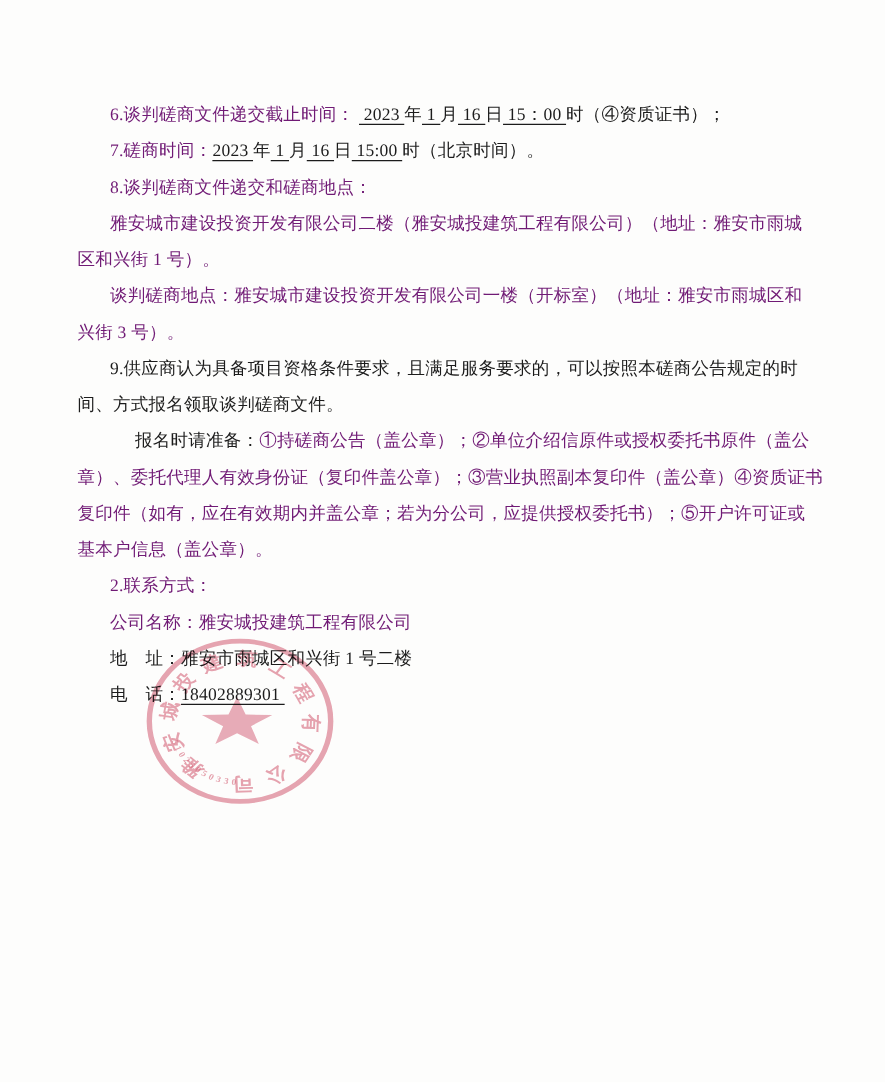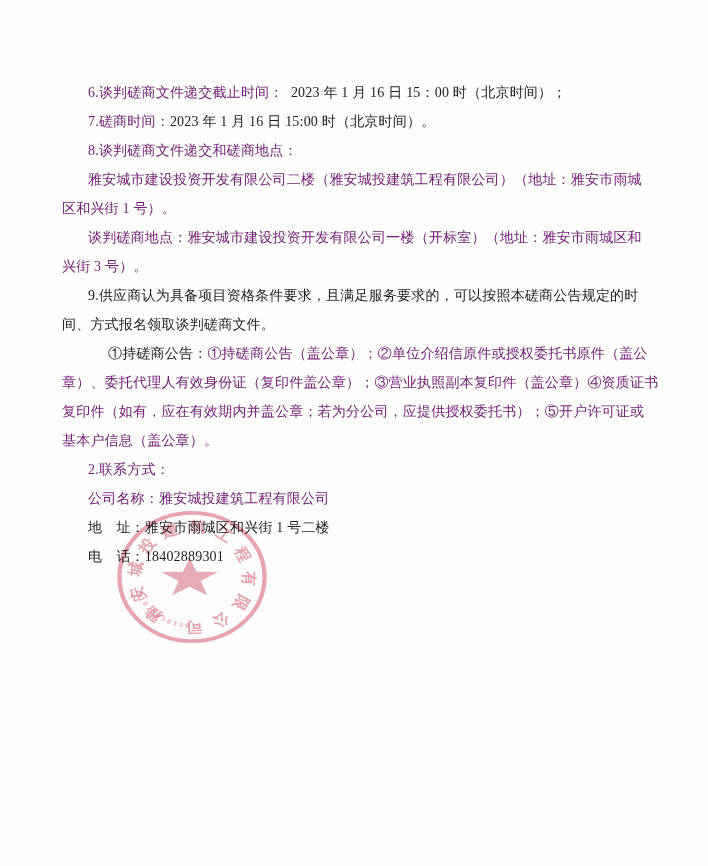--- a/index.html
+++ b/index.html
@@ -17,44 +17,44 @@
     color:#1c1c1c;
   }
   .line{
     height:29px;line-height:29px;font-size:14px;
     white-space:nowrap;letter-spacing:0.2px;
   }
   .ind0{padding-left:0}
   .ind1{padding-left:26px}
   .ind2{padding-left:46px}
   .b{font-weight:normal;color:#701a75}
-  .u{text-underline-offset:3px;text-decoration-thickness:1px}
+  .u{text-decoration:underline;text-underline-offset:3px;text-decoration-thickness:1px}
   .seal{
     position:absolute;left:114px;top:508px;width:156px;height:138px;
     mix-blend-mode:multiply;opacity:.85;filter:blur(.25px);
     pointer-events:none;
   }
   .seal text{font-family:"Liberation Serif","DejaVu Serif",serif;}
 </style>
 </head>
 <body>
 
 <div class="page">
 
   <div class="content">
-      <div class="line ind1"><span class="b">6.谈判磋商文件递交截止时间：&nbsp;</span><span class="u">&nbsp;2023&nbsp;</span><span>年</span><span class="u">&nbsp;1&nbsp;</span><span>月</span><span class="u">&nbsp;16&nbsp;</span><span>日</span><span class="u">&nbsp;15：00&nbsp;</span><span>时（北京时间）；</span></div>
+      <div class="line ind1"><span class="b">6.谈判磋商文件递交截止时间：&nbsp;</span><span class="u">&nbsp;2023&nbsp;</span><span>年</span><span class="u">&nbsp;1&nbsp;</span><span>月</span><span class="u">&nbsp;16&nbsp;</span><span>日</span><span class="u">&nbsp;15：00&nbsp;</span><span>时（④资质证书）；</span></div>
       <div class="line ind1"><span class="b">7.磋商时间：</span><span class="u">2023&nbsp;</span><span>年</span><span class="u">&nbsp;1&nbsp;</span><span>月</span><span class="u">&nbsp;16&nbsp;</span><span>日</span><span class="u">&nbsp;15:00&nbsp;</span><span>时（北京时间）。</span></div>
       <div class="line ind1"><span class="b">8.谈判磋商文件递交和磋商地点：</span></div>
       <div class="line ind1"><span class="b">雅安城市建设投资开发有限公司二楼（雅安城投建筑工程有限公司）（地址：雅安市雨城</span></div>
       <div class="line ind0"><span class="b">区和兴街 1 号）。</span></div>
       <div class="line ind1"><span class="b">谈判磋商地点：雅安城市建设投资开发有限公司一楼（开标室）（地址：雅安市雨城区和</span></div>
       <div class="line ind0"><span class="b">兴街 3 号）。</span></div>
       <div class="line ind1"><span>9.供应商认为具备项目资格条件要求，且满足服务要求的，可以按照本磋商公告规定的时</span></div>
       <div class="line ind0"><span>间、方式报名领取谈判磋商文件。</span></div>
-      <div class="line ind2"><span>①持磋商公告：</span><span class="b">①持磋商公告（盖公章）；②单位介绍信原件或授权委托书原件（盖公</span></div>
+      <div class="line ind2"><span>报名时请准备：</span><span class="b">①持磋商公告（盖公章）；②单位介绍信原件或授权委托书原件（盖公</span></div>
       <div class="line ind0"><span class="b">章）、委托代理人有效身份证（复印件盖公章）；③营业执照副本复印件（盖公章）④资质证书</span></div>
       <div class="line ind0"><span class="b">复印件（如有，应在有效期内并盖公章；若为分公司，应提供授权委托书）；⑤开户许可证或</span></div>
       <div class="line ind0"><span class="b">基本户信息（盖公章）。</span></div>
       <div class="line ind1"><span class="b">2.联系方式：</span></div>
       <div class="line ind1"><span class="b">公司名称：雅安城投建筑工程有限公司</span></div>
       <div class="line ind1"><span>地　址：雅安市雨城区和兴街 1 号二楼</span></div>
       <div class="line ind1"><span>电　话：</span><span class="u">18402889301&nbsp;</span></div>
     </div>
 
   <svg class="seal" viewBox="0 0 200 200" preserveAspectRatio="none" aria-hidden="true">

